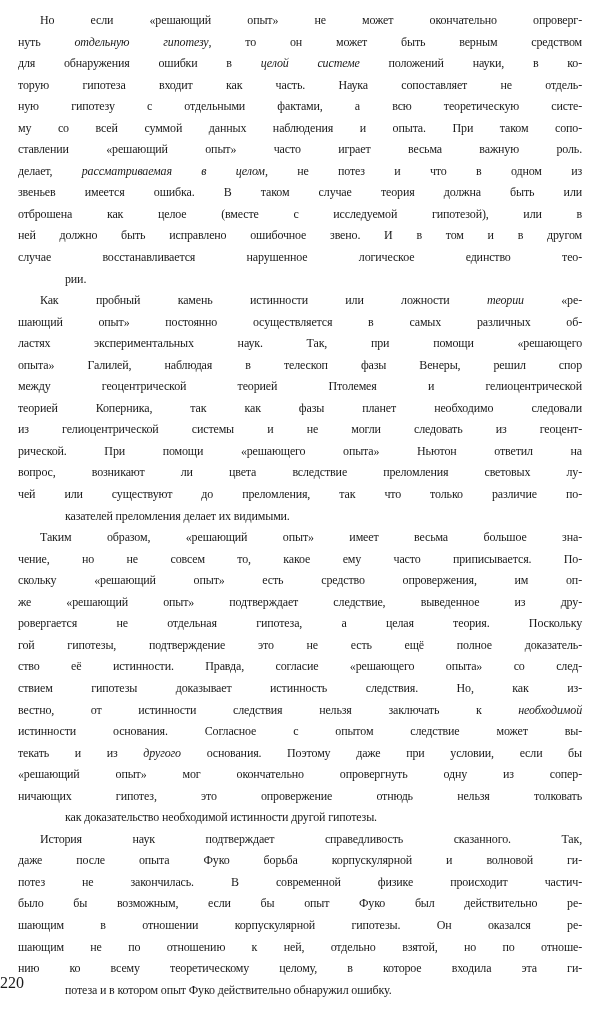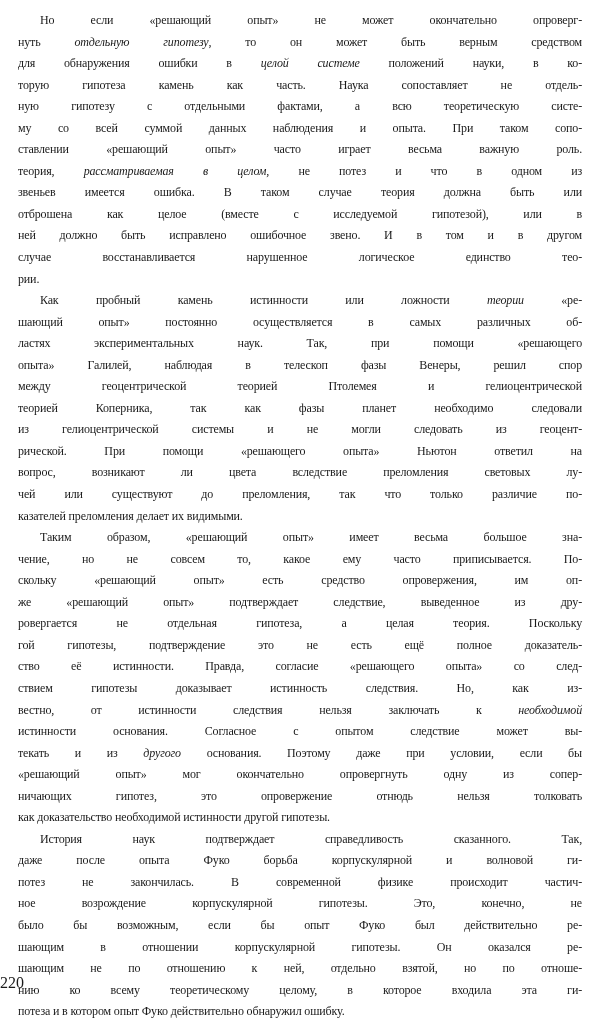--- a/index.html
+++ b/index.html
@@ -26,20 +26,21 @@
       height: 21.55px;
       line-height: 21.55px;
       font-size: 12px;
       white-space: nowrap;
       text-align: justify;
       text-align-last: justify;
       letter-spacing: -0.15px;
     }
     .line.last {
       text-align-last: left;
+      margin-left: 47px;
     }
     .line.indent {
       padding-left: 22px;
     }
     .line .it {
       font-style: italic;
     }
     .page-number {
       position: absolute;
       top: 973px;
@@ -52,25 +53,25 @@
     }
   </style>
 </head>
 <body>
 
 <div class="page" id="page-body">
     <div>
       <span class="line indent"><span>Но если «решающий опыт» не может окончательно опроверг-</span></span>
       <span class="line"><span>нуть </span><span class="it">отдельную гипотезу</span><span>, то он может быть верным средством</span></span>
       <span class="line"><span>для обнаружения ошибки в </span><span class="it">целой системе</span><span> положений науки, в ко-</span></span>
-      <span class="line"><span>торую гипотеза камень как часть. Наука сопоставляет не отдель-</span></span>
+      <span class="line"><span>торую гипотеза входит как часть. Наука сопоставляет не отдель-</span></span>
       <span class="line"><span>ную гипотезу с отдельными фактами, а всю теоретическую систе-</span></span>
       <span class="line"><span>му со всей суммой данных наблюдения и опыта. При таком сопо-</span></span>
       <span class="line"><span>ставлении «решающий опыт» часто играет весьма важную роль.</span></span>
-      <span class="line"><span>теория, </span><span class="it">рассматриваемая в целом</span><span>, не потез и что в одном из</span></span>
+      <span class="line"><span>делает, </span><span class="it">рассматриваемая в целом</span><span>, не потез и что в одном из</span></span>
       <span class="line"><span>звеньев имеется ошибка. В таком случае теория должна быть или</span></span>
       <span class="line"><span>отброшена как целое (вместе с исследуемой гипотезой), или в</span></span>
       <span class="line"><span>ней должно быть исправлено ошибочное звено. И в том и в другом</span></span>
       <span class="line"><span>случае восстанавливается нарушенное логическое единство тео-</span></span>
       <span class="line last"><span>рии.</span></span>
     </div>
     <div>
       <span class="line indent"><span>Как пробный камень истинности или ложности </span><span class="it">теории</span><span> «ре-</span></span>
       <span class="line"><span>шающий опыт» постоянно осуществляется в самых различных об-</span></span>
       <span class="line"><span>ластях экспериментальных наук. Так, при помощи «решающего</span></span>
@@ -96,21 +97,20 @@
       <span class="line"><span>истинности основания. Согласное с опытом следствие может вы-</span></span>
       <span class="line"><span>текать и из </span><span class="it">другого</span><span> основания. Поэтому даже при условии, если бы</span></span>
       <span class="line"><span>«решающий опыт» мог окончательно опровергнуть одну из сопер-</span></span>
       <span class="line"><span>ничающих гипотез, это опровержение отнюдь нельзя толковать</span></span>
       <span class="line last"><span>как доказательство необходимой истинности другой гипотезы.</span></span>
     </div>
     <div>
       <span class="line indent"><span>История наук подтверждает справедливость сказанного. Так,</span></span>
       <span class="line"><span>даже после опыта Фуко борьба корпускулярной и волновой ги-</span></span>
       <span class="line"><span>потез не закончилась. В современной физике происходит частич-</span></span>
-      <span class="line"><span>ное возрождение корпускулярной гипотезы. Это, конечно, не</span></span>
       <span class="line"><span>было бы возможным, если бы опыт Фуко был действительно ре-</span></span>
       <span class="line"><span>шающим в отношении корпускулярной гипотезы. Он оказался ре-</span></span>
       <span class="line"><span>шающим не по отношению к ней, отдельно взятой, но по отноше-</span></span>
       <span class="line"><span>нию ко всему теоретическому целому, в которое входила эта ги-</span></span>
       <span class="line last"><span>потеза и в котором опыт Фуко действительно обнаружил ошибку.</span></span>
     </div>
   </div>
 <div class="page-number">220</div>
 
 </body></html>

